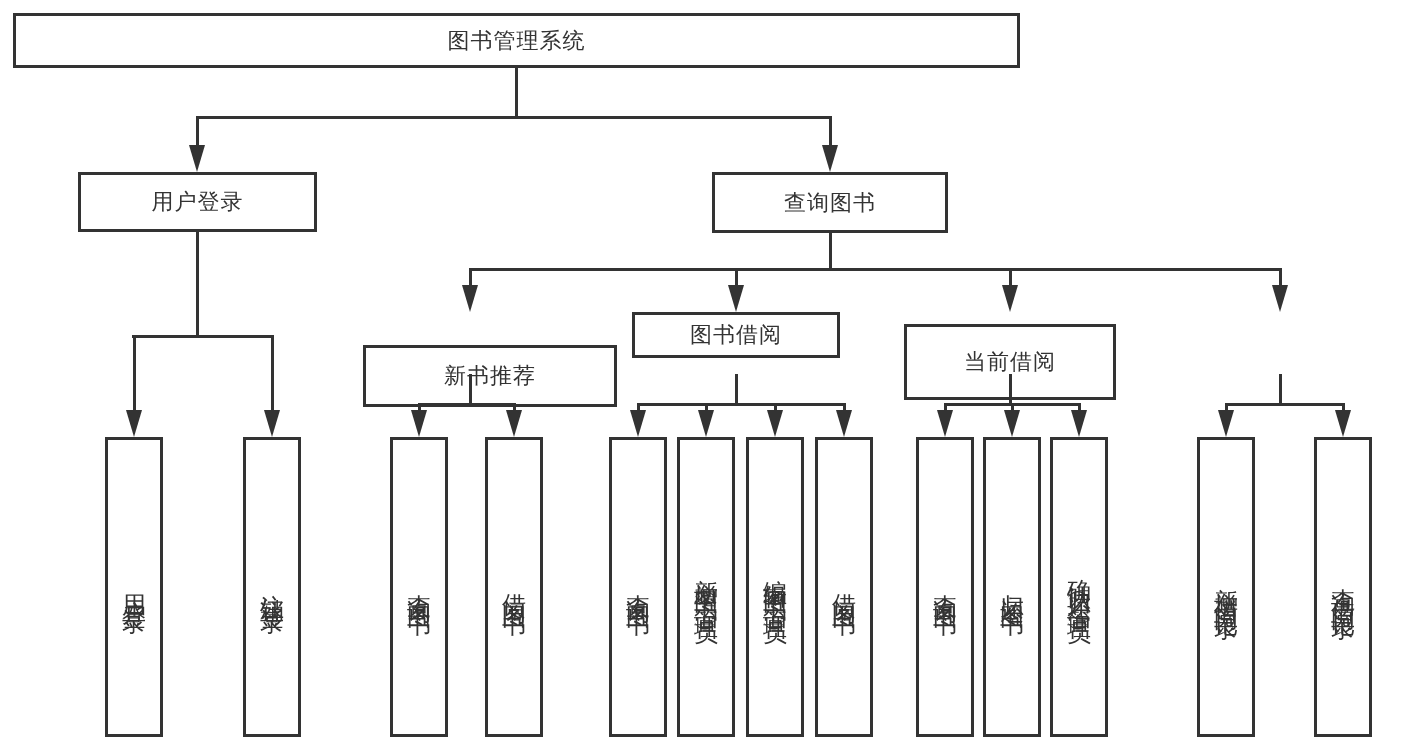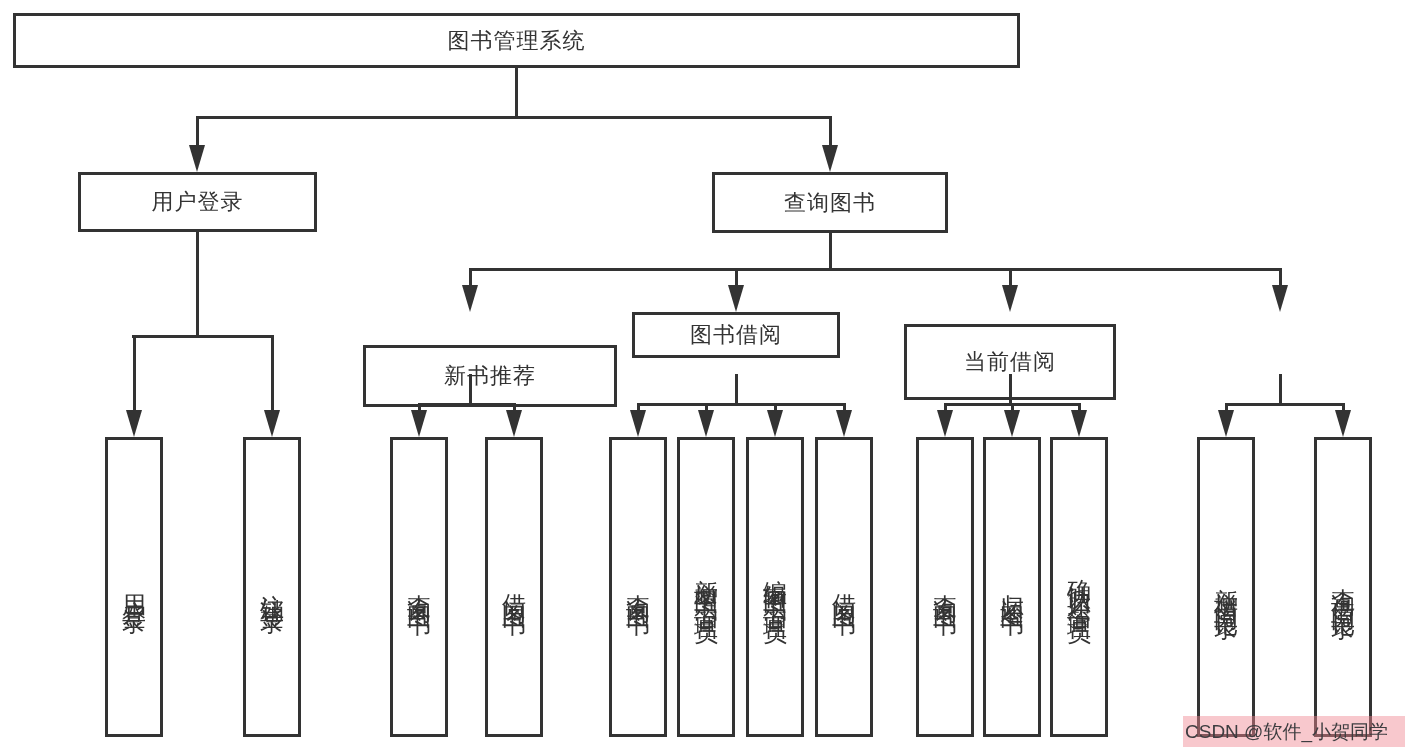--- a/index.html
+++ b/index.html
@@ -190,17 +190,14 @@
     <span>确认归还（管理员）</span>
   </div>
 
   <div class="box leaf" style="left:1197px;">
     <span>新增借阅记录</span>
   </div>
   <div class="box leaf" style="left:1314px;">
     <span>查询借阅记录</span>
   </div>
 
-  <div id="watermark">
-    <span>CSDN @软件_小贺同学</span>
-  </div>
 
 </div>
 
 </body></html>

